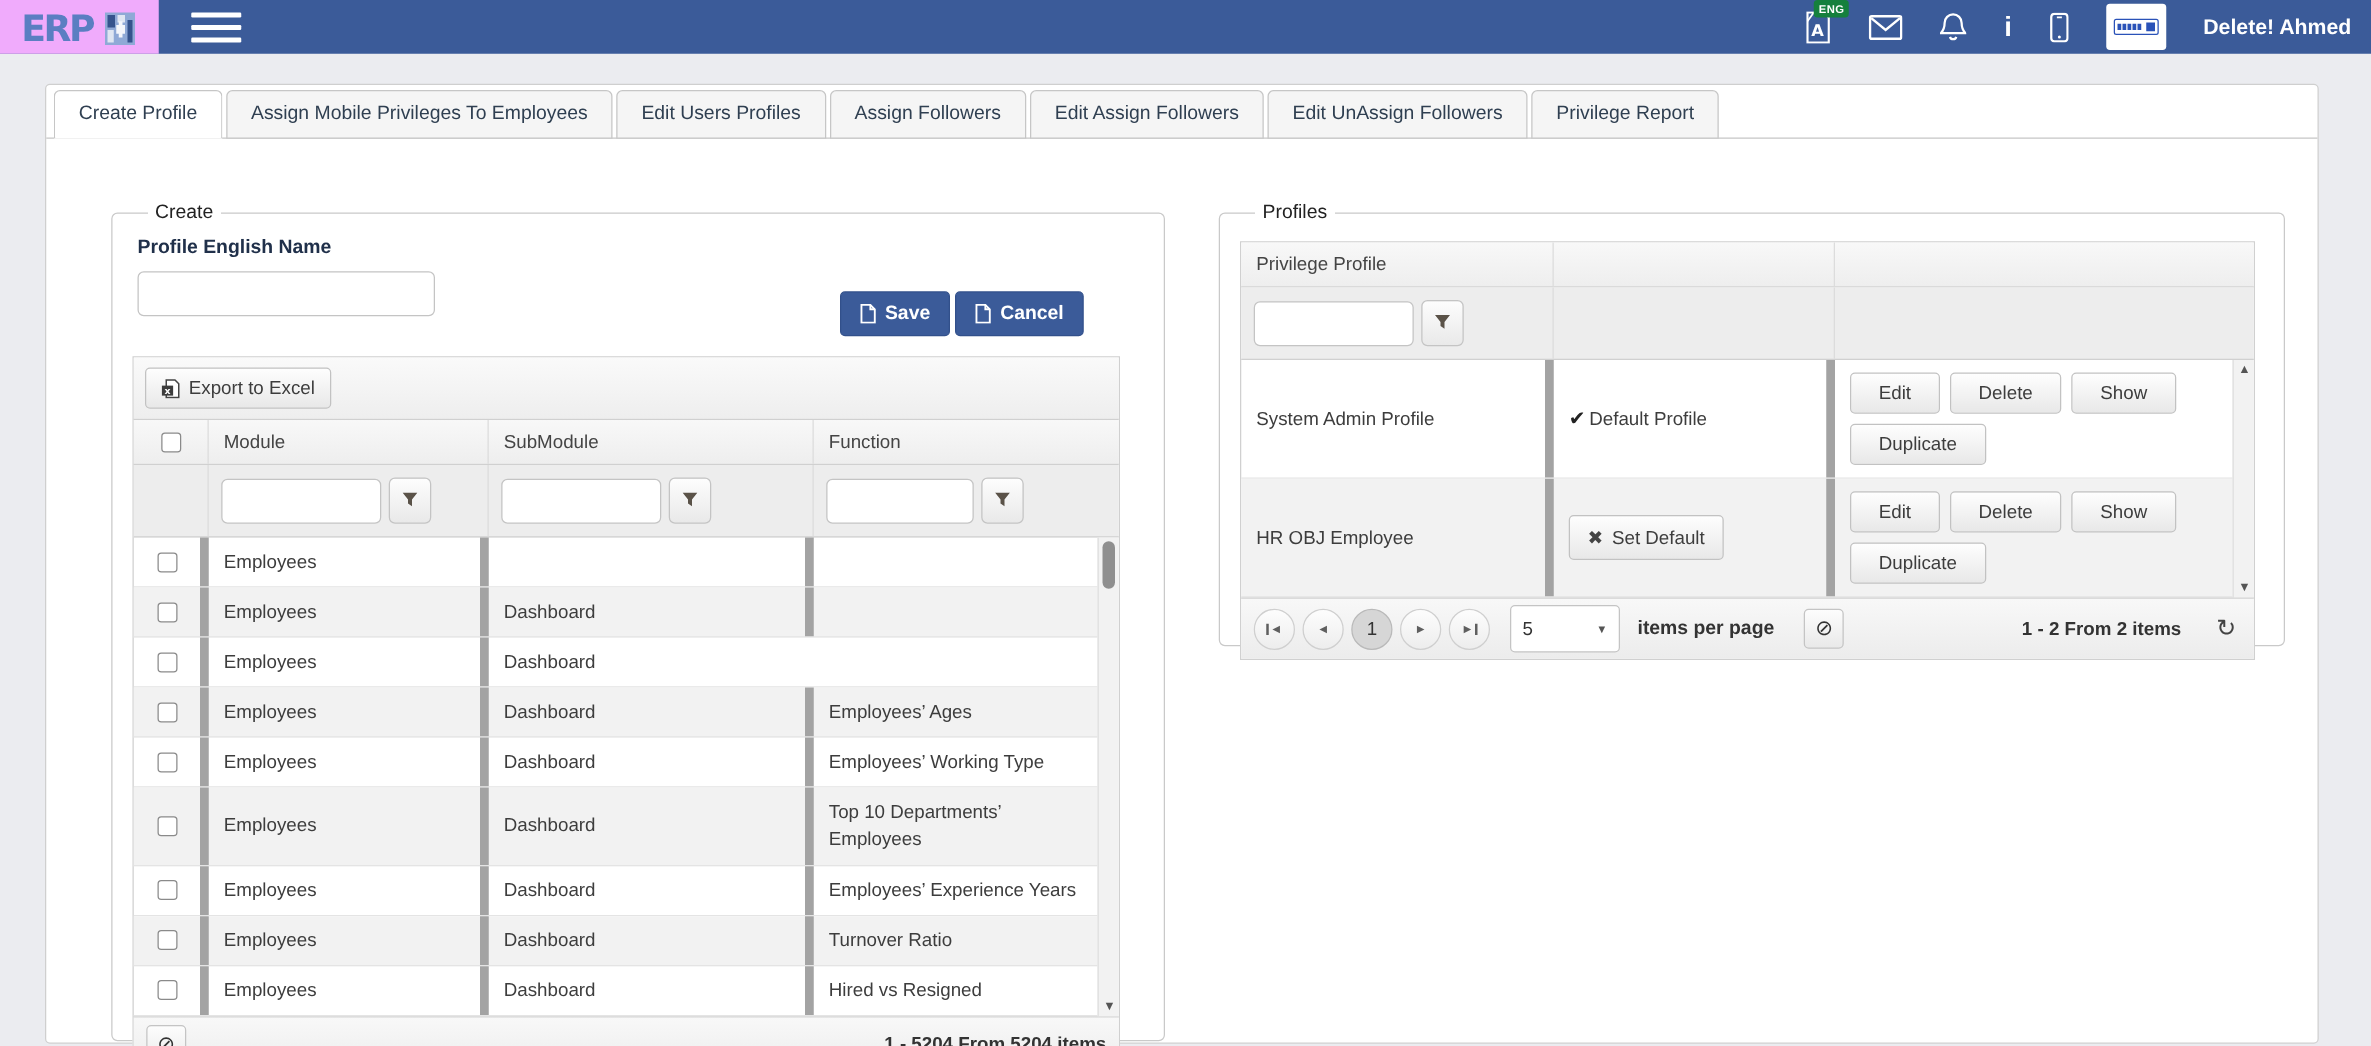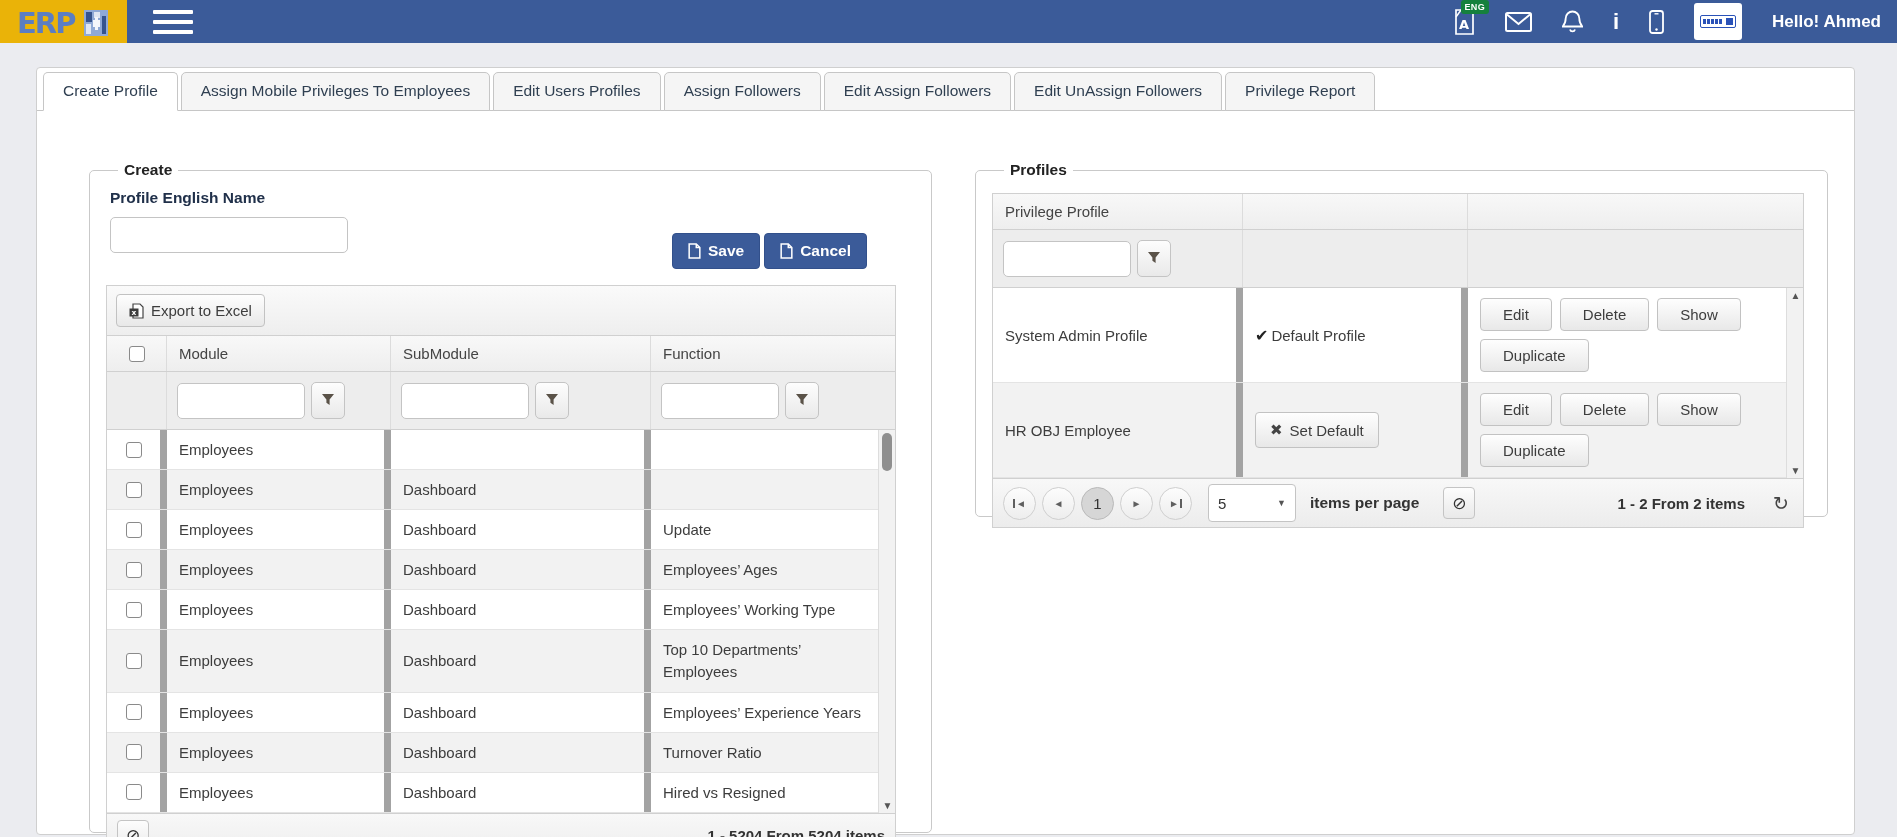--- a/index.html
+++ b/index.html
@@ -5,21 +5,21 @@
   * { box-sizing: border-box; margin: 0; padding: 0; }
   html,body { width:1897px; height:837px; }
   body {
     font-family: "Liberation Sans", "DejaVu Sans", sans-serif;
     background:#ebecf0; position:relative; overflow:hidden; color:#3d3d3d;
   }
 
   
   .topbar { position:absolute; left:0; top:0; width:1897px; height:43px;
     background:#3b5b99; display:flex; align-items:center; }
-  .logo-box { width:127px; height:43px; background:#eab308; display:flex;
+  .logo-box { width:127px; height:43px; background:#f0abfc; display:flex;
     align-items:center; justify-content:center;text-align:center; }
   .hamburger { margin-left:26px; display:flex; flex-direction:column; gap:6px; cursor:pointer; }
   .hamburger span { width:40px; height:4px; background:#fff; border-radius:1px; }
   .top-right { margin-left:auto; display:flex; align-items:center; gap:30px; padding-right:16px; }
   .tb-icon { position:relative; display:flex; align-items:center; justify-content:center; cursor:pointer; }
   .lang-badge { position:absolute; top:-9px; right:-14px; background:#15803d; color:#fff;
     font-size:9px; font-weight:bold; padding:2px 4px; border-radius:3px; letter-spacing:.3px; }
   .info-i { color:#fff; font-weight:bold; font-size:22px; line-height:1; }
   .avatar { width:48px; height:37px; background:#fff; border-radius:3px; display:flex;
     align-items:center; justify-content:center; }
@@ -34,21 +34,21 @@
     background:#fff; border:1px solid #cfcfcf; border-radius:4px; }
 
   .tabstrip { display:flex; gap:3px; padding:4px 0 0 6px;
     border-bottom:1px solid #c6c6c6; height:43px; }
   .tab { padding:9px 19px; font-size:15.5px; color:#2f3f51; background:#f5f5f5;
     border:1px solid #c6c6c6; border-radius:5px 5px 0 0; margin-bottom:-1px;
     border-bottom:1px solid #c6c6c6; cursor:pointer; white-space:nowrap; }
   .tab.active { background:#fff; border-bottom:1px solid #fff; }
 
   fieldset { position:absolute; border:1px solid #c9c9c9; border-radius:5px; }
-  legend { font-weight:bold; font-size:15.5px; color:#222; padding:0 6px; margin-left:12px; }
+  legend { font-weight:normal; font-size:15.5px; color:#222; padding:0 6px; margin-left:12px; }
   .create-box { left:52px; top:93px; width:843px; height:672px; padding:2px 0 0 16px; }
   .profiles-box { left:938px; top:93px; width:853px; height:356px; padding:2px 0 0 16px; }
 
   
   .form-row { display:flex; margin:8px 0 0 4px; }
   .field { display:flex; flex-direction:column; width:238px; margin-right:38px; }
   .field label { font-weight:bold; font-size:15.5px; color:#20304a; margin-bottom:10px; }
   .field input { height:36px; border:1px solid #c4c4c4; border-radius:5px; padding:0 8px;
     font-size:15px; font-family:inherit; }
   .btn-group { display:flex; gap:4px; margin-left:auto; margin-right:64px; align-self:flex-end;margin-top:44px; }
@@ -180,21 +180,21 @@
     <div class="avatar">
       <span class="avatar-logo">
         <i></i>
           <i></i>
           <i></i>
           <i></i>
           <i></i>
           <b></b>
       </span>
     </div>
-    <div class="greeting">Hello! Ahmed</div>
+    <div class="greeting">Delete! Ahmed</div>
   </div>
 </div>
 
 <div class="card">
 
   <div class="tabstrip">
     <div class="tab active">Create Profile</div>
     <div class="tab">Assign Mobile Privileges To Employees</div>
     <div class="tab">Edit Users Profiles</div>
     <div class="tab">Assign Followers</div>
@@ -294,21 +294,20 @@
           <div>Employees</div>
           <div>Dashboard</div>
           <div></div>
         </div>
         <div class="g-row gl-cols">
           <div class="cell-check">
               <span class="checkbox"></span>
             </div>
           <div>Employees</div>
           <div>Dashboard</div>
-          <div>Update</div>
         </div>
         <div class="g-row gl-cols alt">
           <div class="cell-check">
               <span class="checkbox"></span>
             </div>
           <div>Employees</div>
           <div>Dashboard</div>
           <div>Employees’ Ages</div>
         </div>
         <div class="g-row gl-cols">

